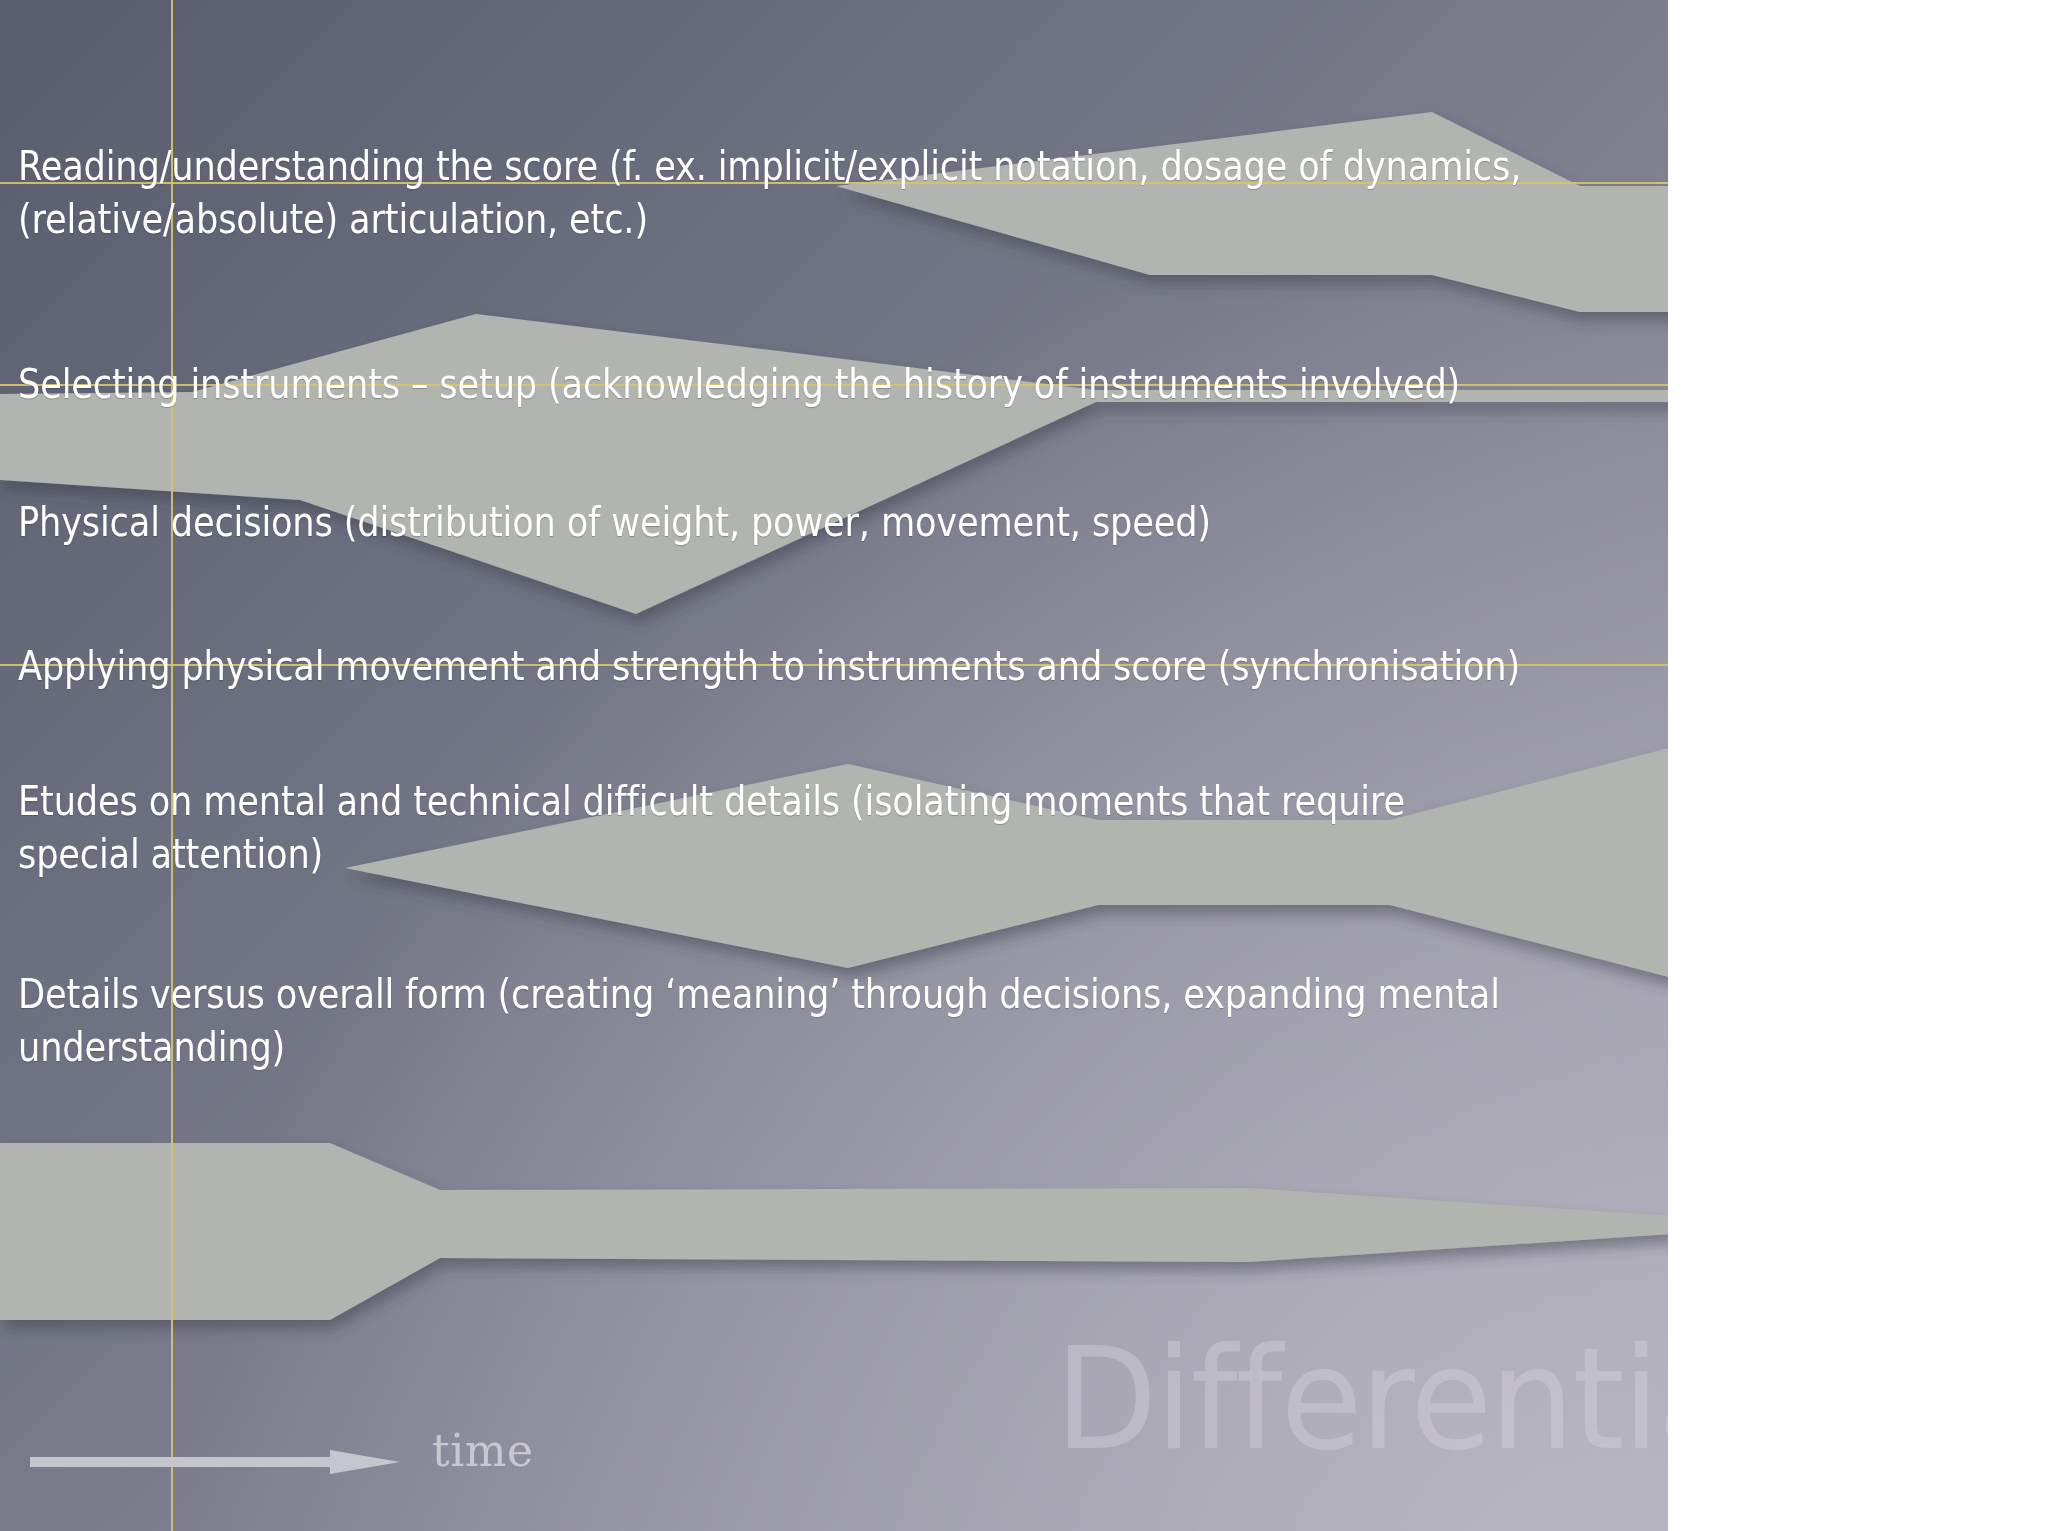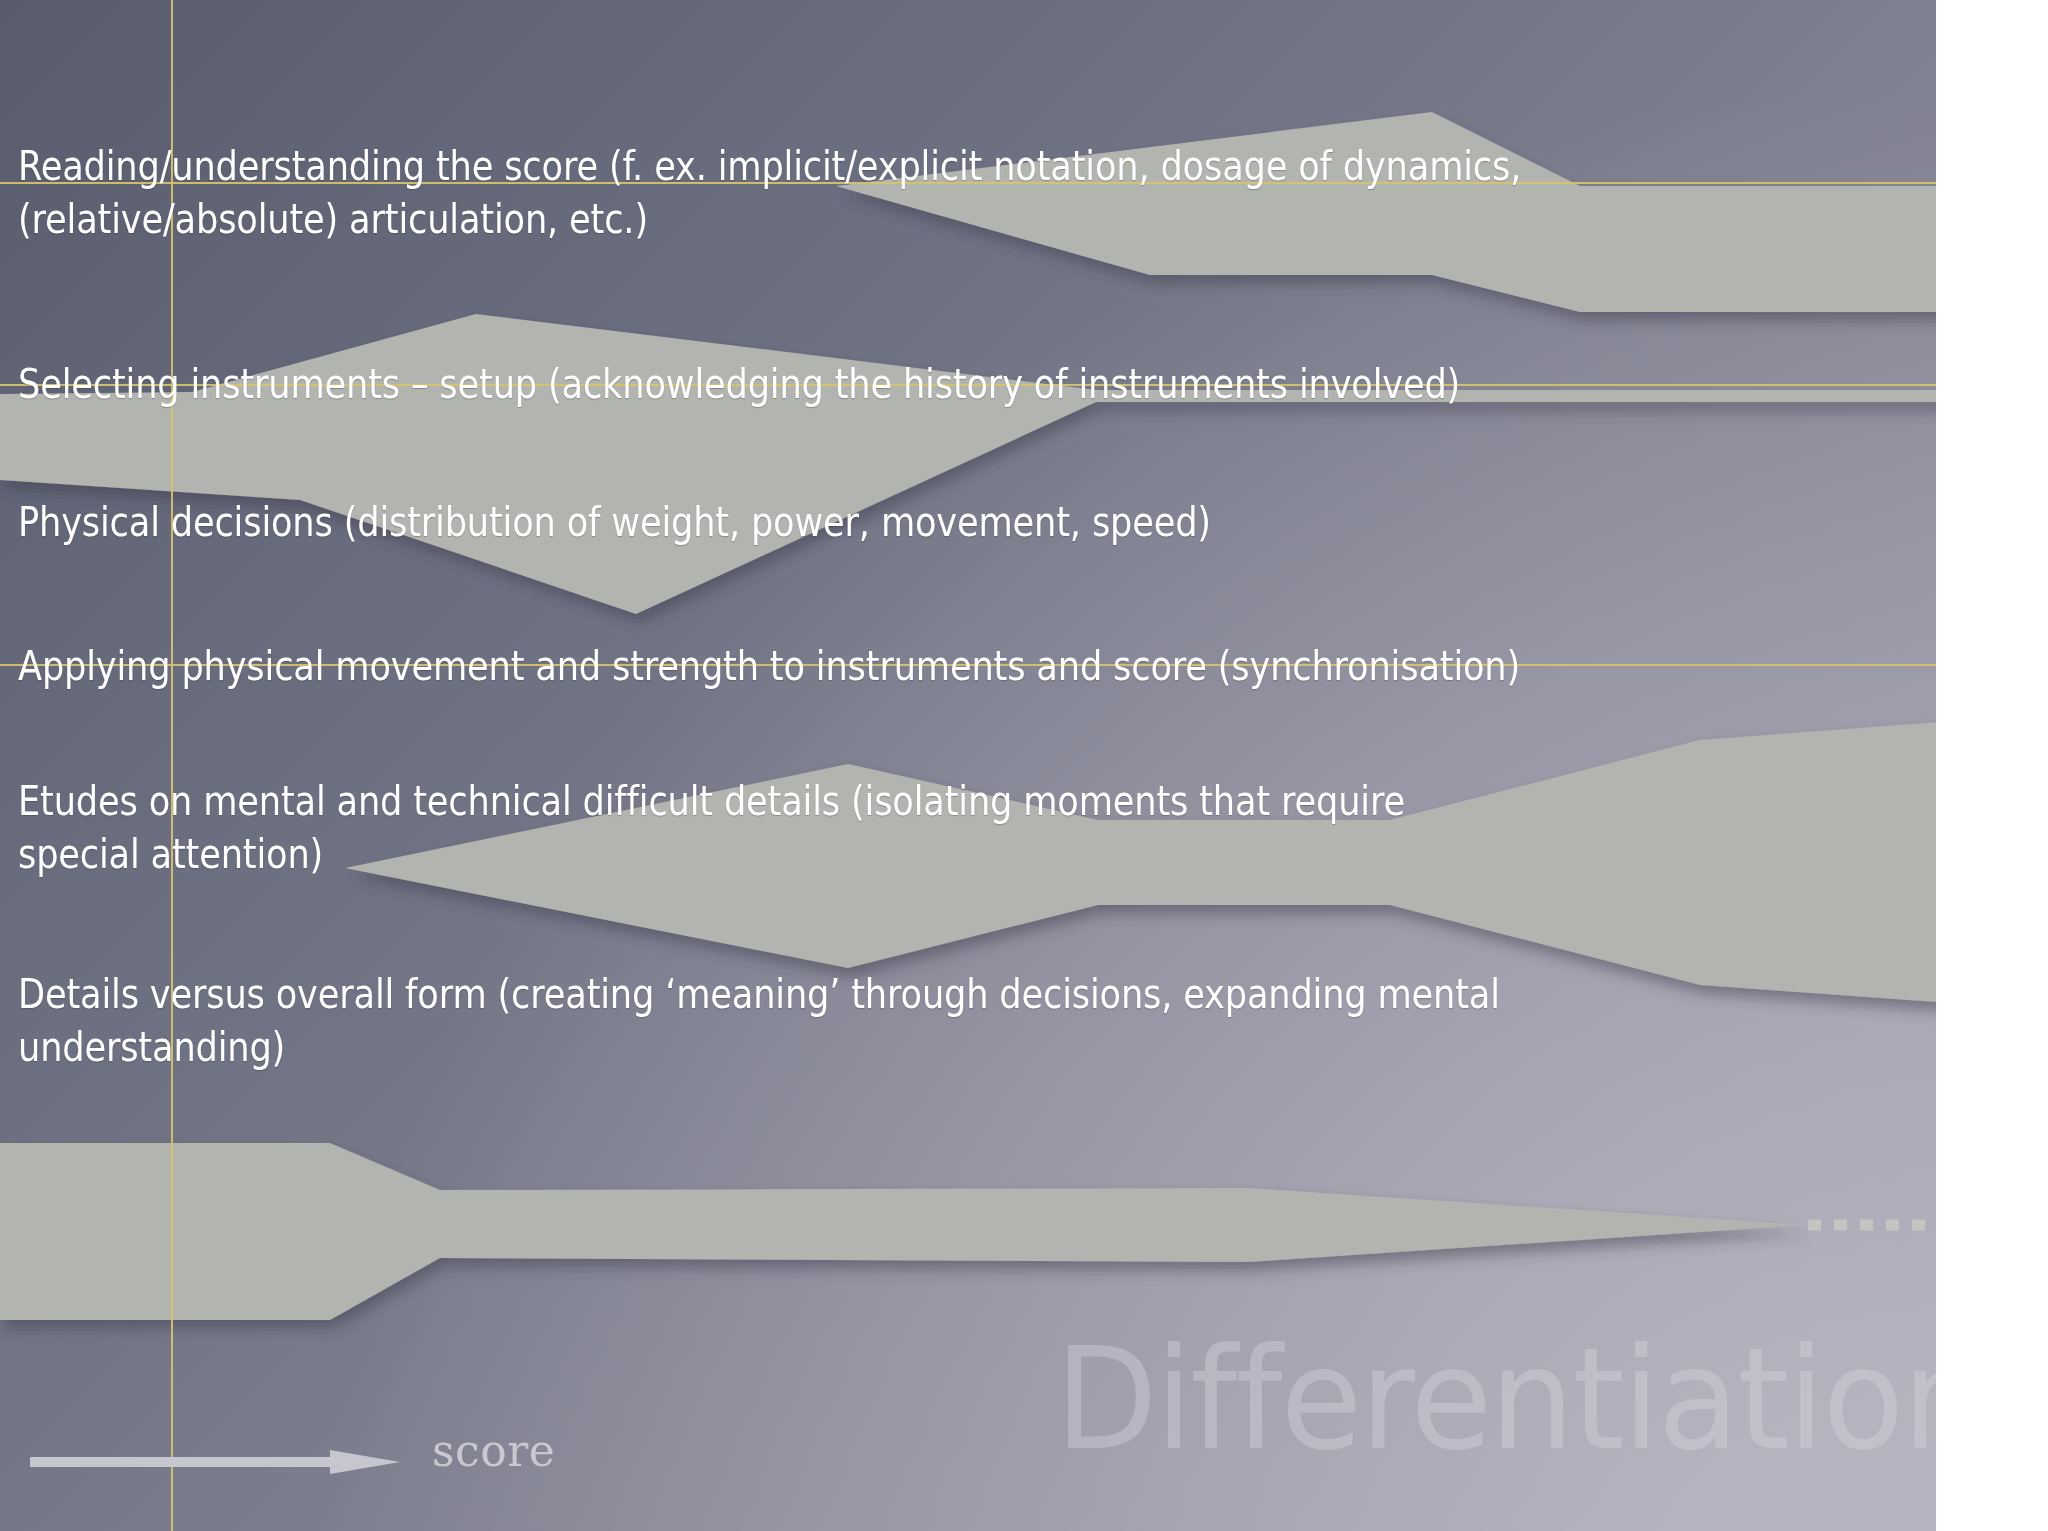--- a/index.html
+++ b/index.html
@@ -4,21 +4,21 @@
 <title>Differentiation slide</title>
 <style>
   * { margin:0; padding:0; box-sizing:border-box; }
   html, body {
     width:2048px; height:1531px;
     overflow:hidden;
     font-family:"Liberation Sans", sans-serif;
   }
   #slide {
     position:relative;
-    width:1936px; height:1531px;
+    width:1668px; height:1531px;
     background:
       radial-gradient(circle at 95% 105%, rgba(185,183,195,0.95) 0%, rgba(185,183,195,0.0) 62%),
       linear-gradient(135deg, #585c6d 0%, #6e7182 34%, #8b8a99 72%, #a3a1ae 100%);
     overflow:hidden;
   }
 
   
   .guide-v {
     position:absolute; top:0; bottom:0; width:2px;
     background:#d8c36a; opacity:0.92;
@@ -125,15 +125,15 @@
   <div class="row r5">Etudes on mental and technical difficult details (isolating moments that require
 special attention)</div>
   <div class="row r6">Details versus overall form (creating ‘meaning’ through decisions, expanding mental
  understanding)</div>
 
   <div class="watermark">Differentiation!</div>
 
   <svg class="time-arrow" viewBox="0 0 370 24" preserveAspectRatio="none">
     <polygon fill="#c6c6cf" points="0,7 300,7 300,0 370,12 300,24 300,17 0,17"></polygon>
   </svg>
-  <div class="time-label">score</div>
+  <div class="time-label">time</div>
 
 </div>
 
 </body></html>

